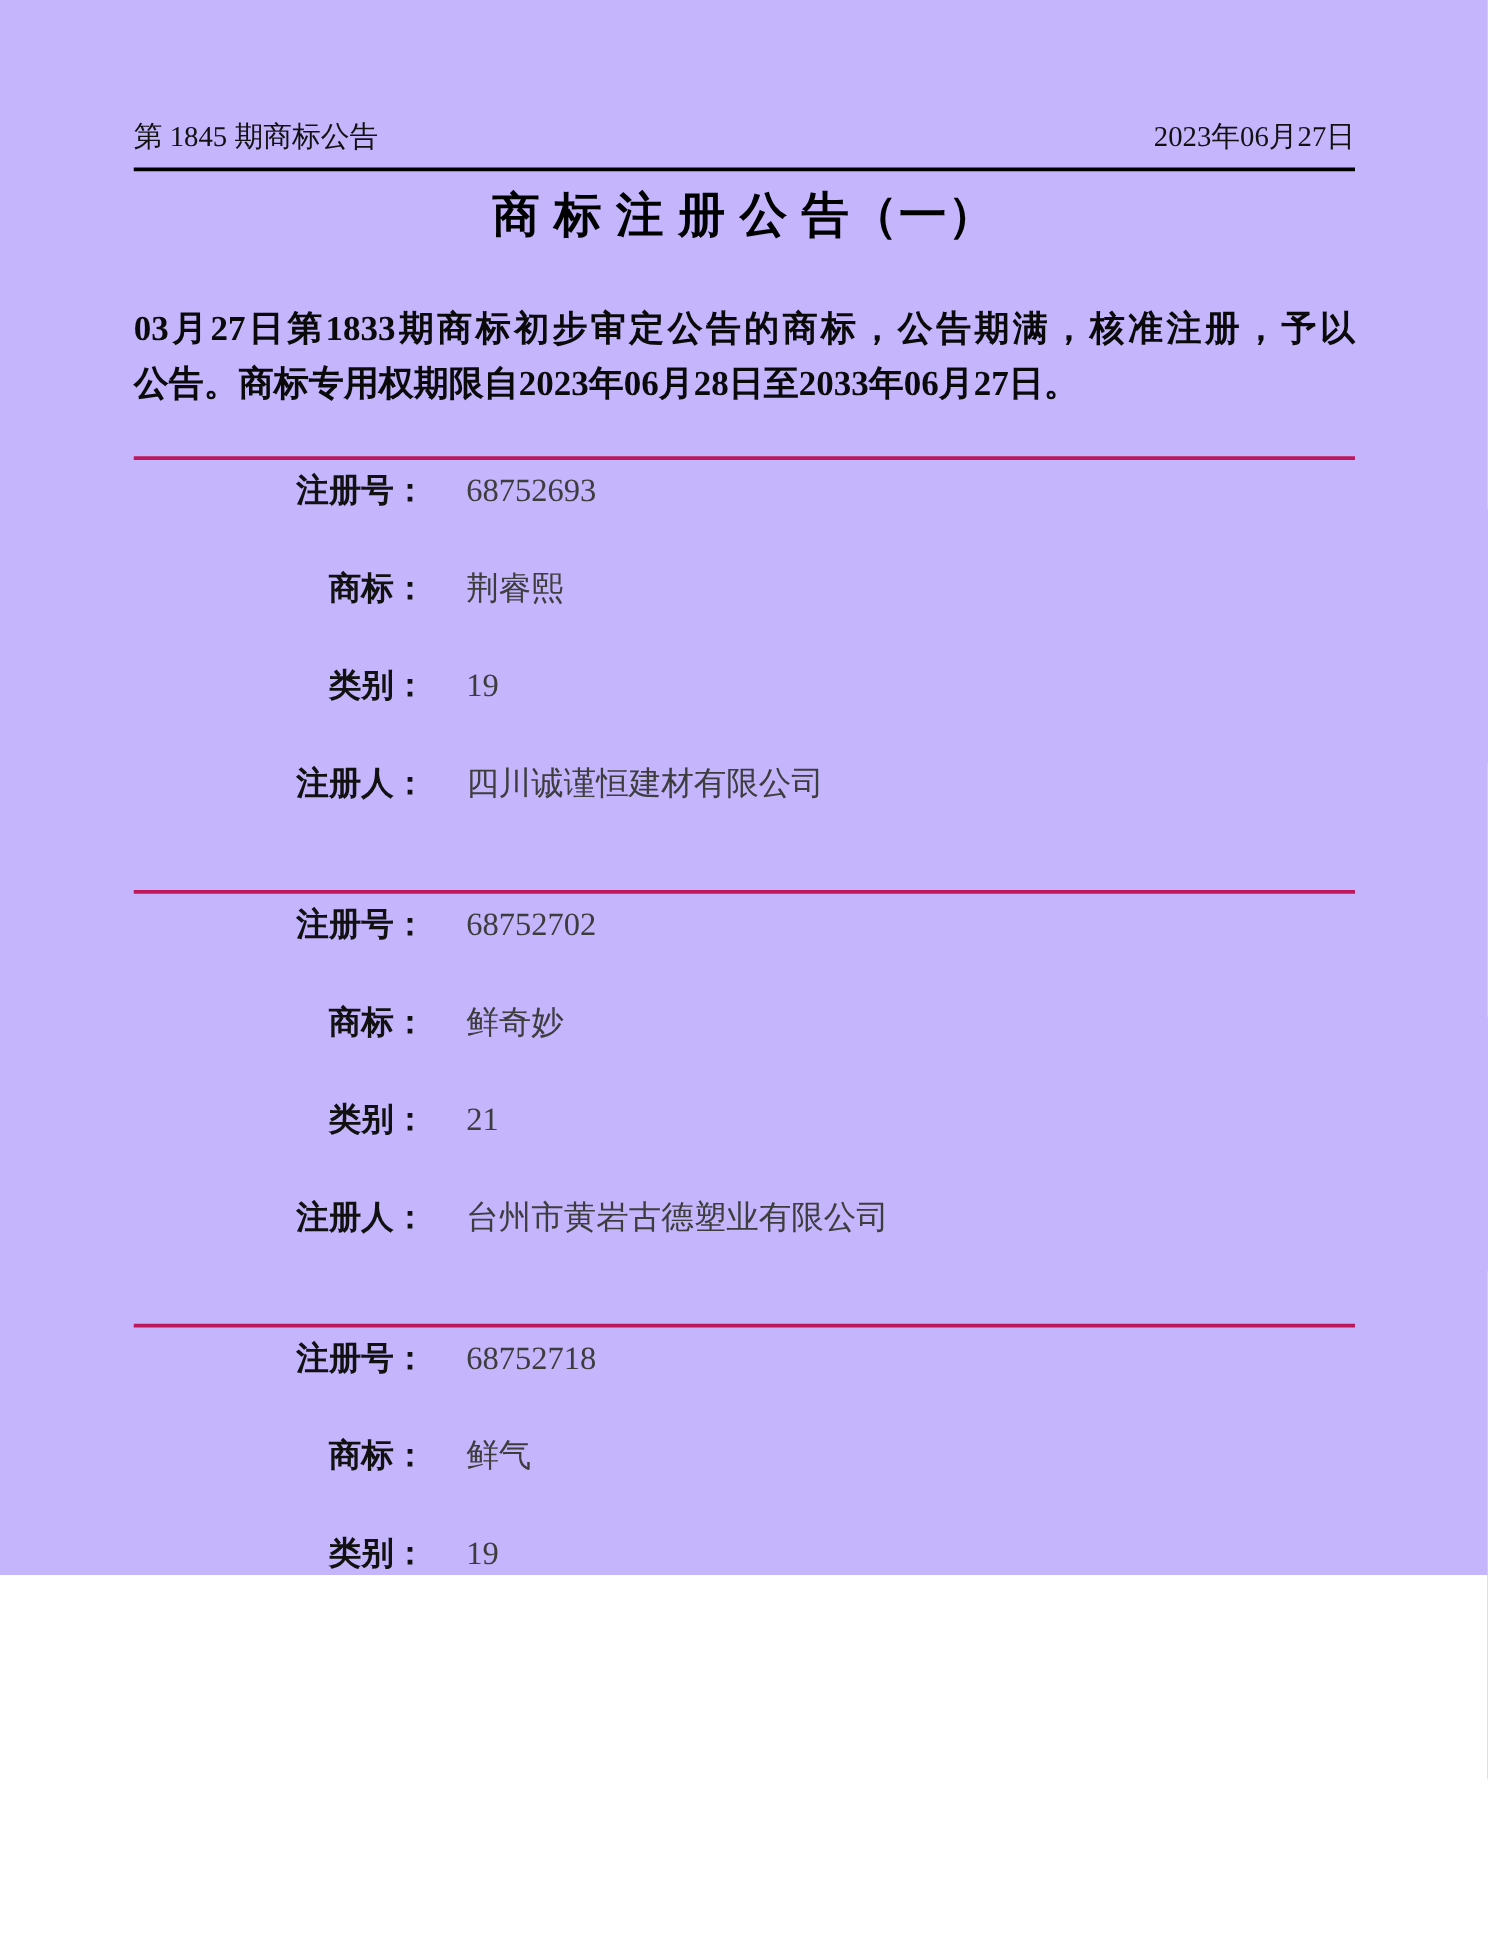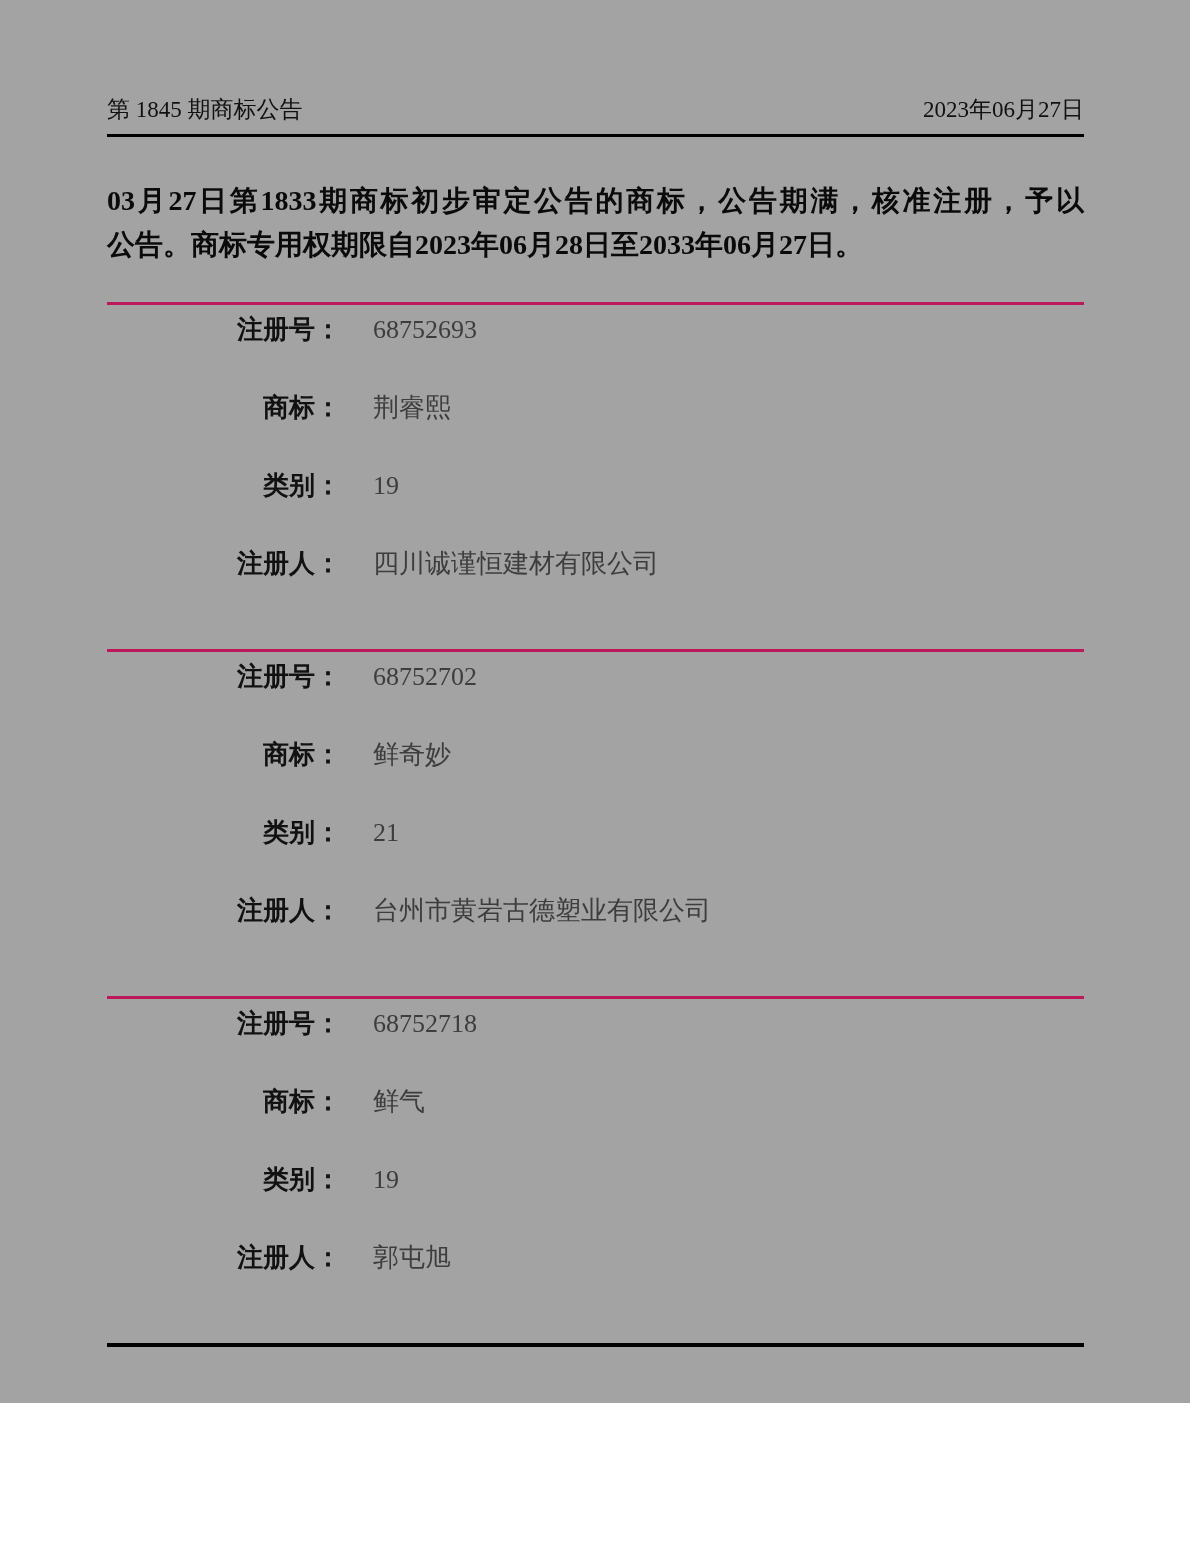--- a/index.html
+++ b/index.html
@@ -4,22 +4,22 @@
 <style>
   html, body { margin: 0; padding: 0; }
   body {
     font-family: "Liberation Serif", "DejaVu Serif", serif;
     background: #ffffff;
     color: #000000;
   }
   .page {
     position: relative;
     width: 1190px;
-    height: 1403px;
-    background: #a3a3a3;
+    height: 1260px;
+    background: #c4b5fd;
     overflow: hidden;
   }
   .content {
     margin-left: 107px;
     margin-right: 106px;
   }
   
   .masthead {
     padding-top: 95px;
     display: flex;
@@ -106,20 +106,21 @@
 
 <div class="page">
   <div class="content">
 
     <div class="masthead">
       <span>第 1845 期商标公告</span>
       <span>2023年06月27日</span>
     </div>
     <hr class="masthead-rule">
 
+    <h1 class="doc-title">商 标 注 册 公 告（一）</h1>
 
     <p class="intro">
       <span class="line line-mid">03月27日第1833期商标初步审定公告的商标，公告期满，核准注册，予以</span>
       <span class="line line-last">公告。商标专用权期限自2023年06月28日至2033年06月27日。</span>
     </p>
 
     <div class="records">
 
       <section class="record">
         <div class="row">

